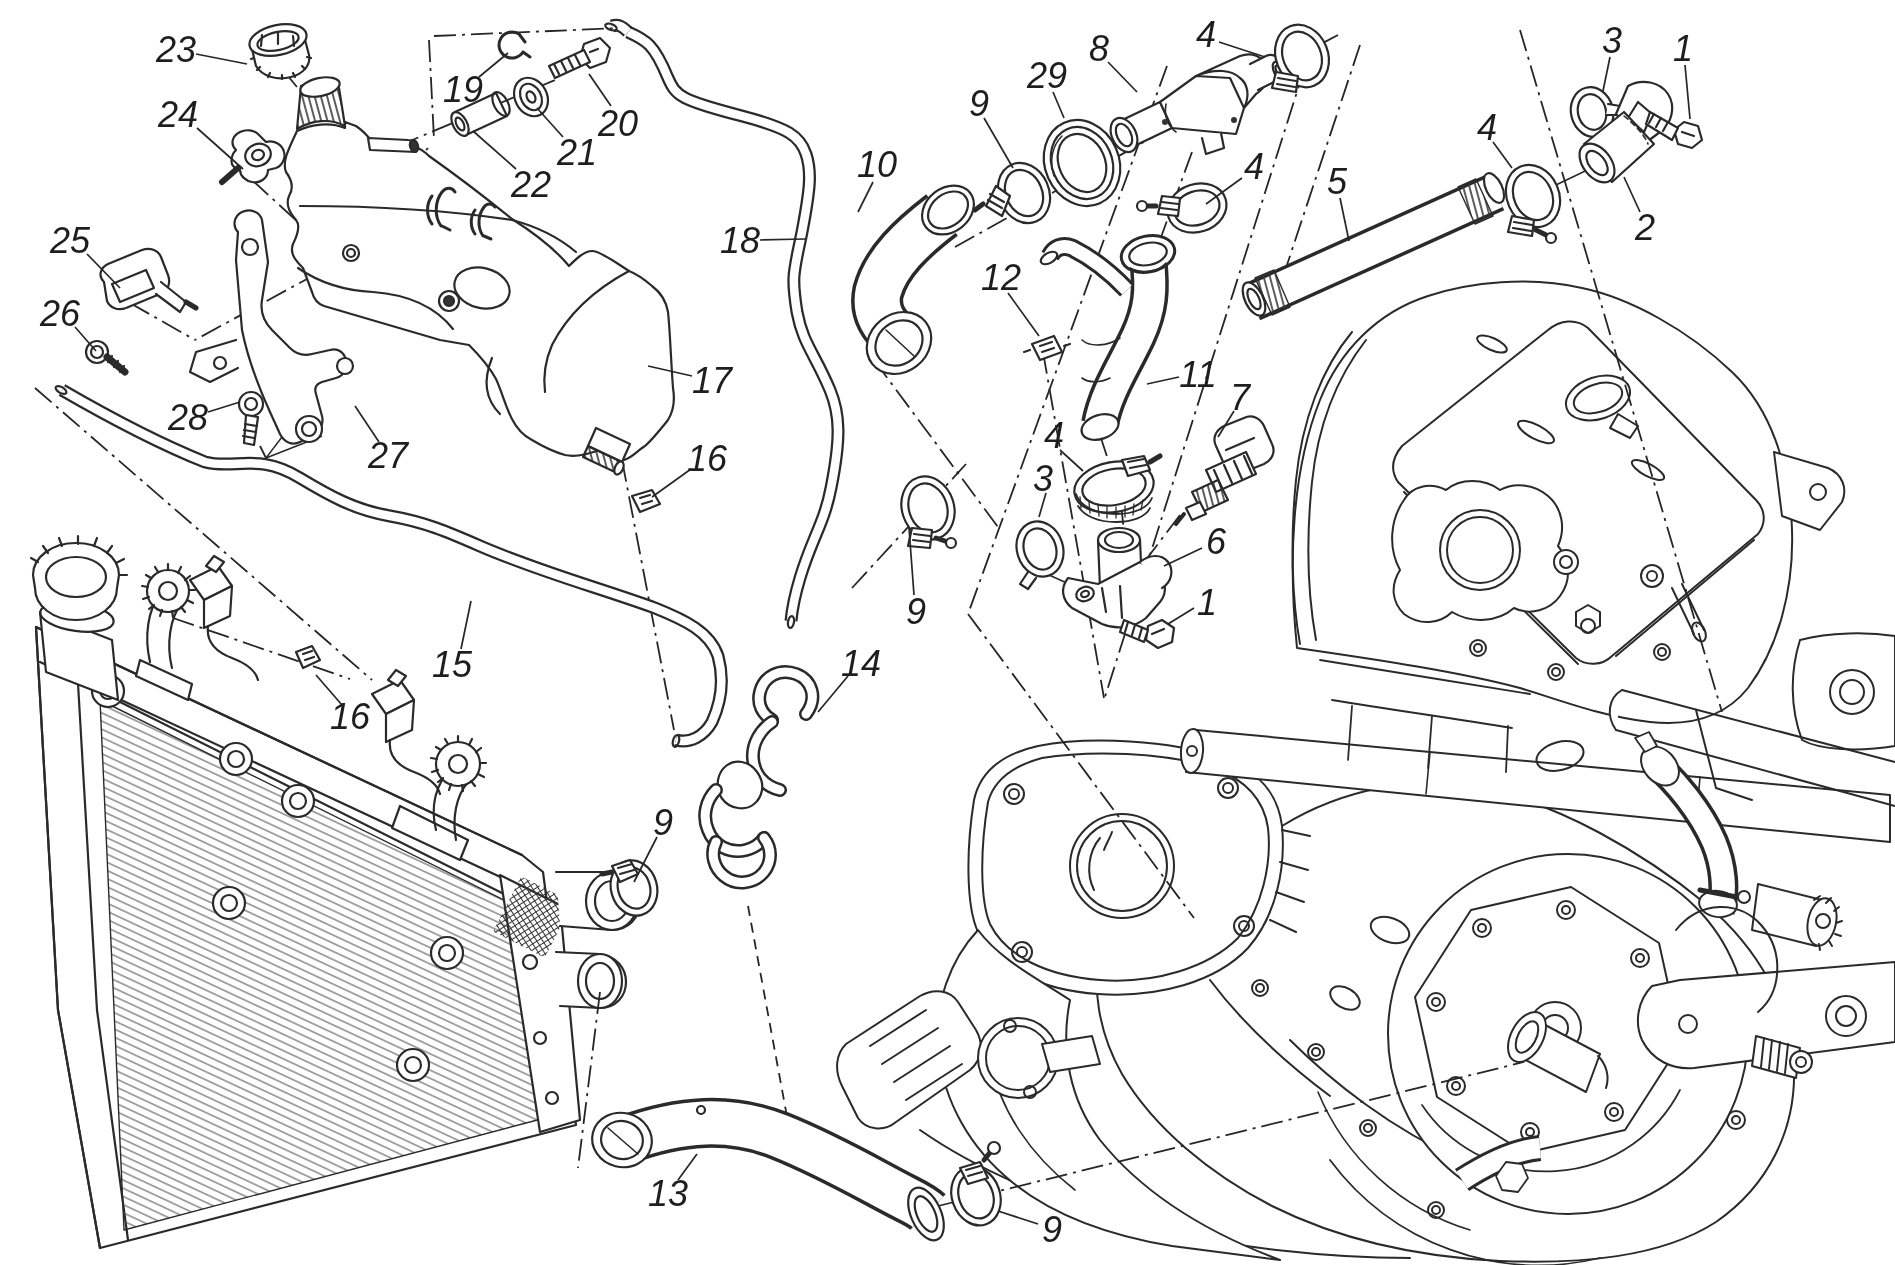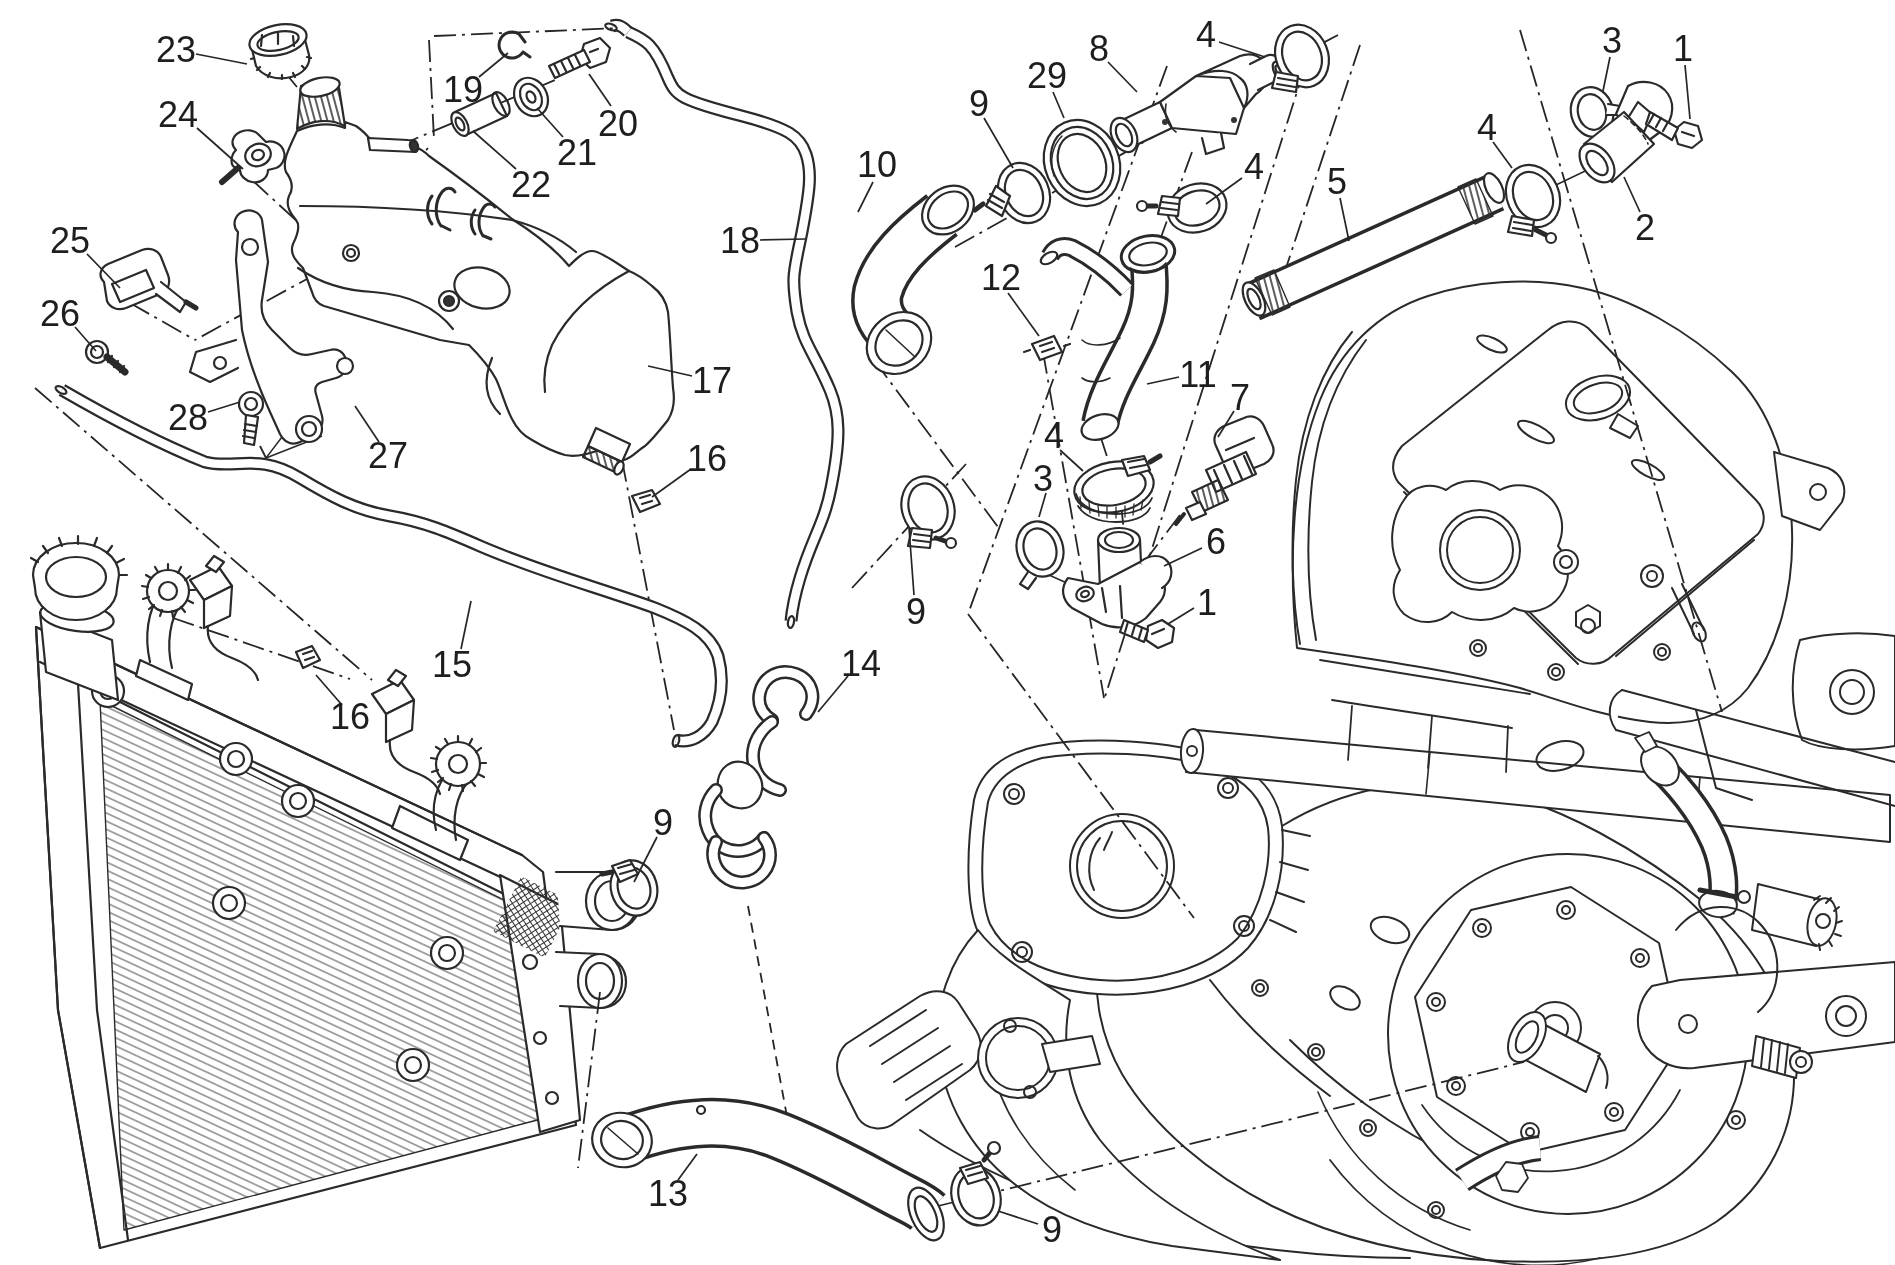--- a/index.html
+++ b/index.html
@@ -1,16 +1,16 @@
 <!DOCTYPE html>
 <html><head>
 <meta charset="utf-8">
 <style>
   html,body{margin:0;padding:0;background:#ffffff;width:1895px;height:1265px;overflow:hidden;}
-  #page{position:relative;width:1895px;height:1265px;background:#ffffff;font-family:"Liberation Sans",sans-serif;}
+  #page{position:relative;width:1895px;height:1265px;background:#ffffff;font-family:"Liberation Sans",sans-serif;font-style:italic;}
   svg{position:absolute;left:0;top:0;}
   .callout-text{font-family:"Liberation Sans","DejaVu Sans",sans-serif;fill:#1e1e1e;}
 </style>
 </head>
 <body>
 
 <div id="page">
 <svg id="art" width="1895" height="1265" viewBox="0 0 1895 1265" xmlns="http://www.w3.org/2000/svg">
   <defs>
     <pattern id="fins" patternUnits="userSpaceOnUse" width="7.4" height="7.4" patternTransform="rotate(25)">

